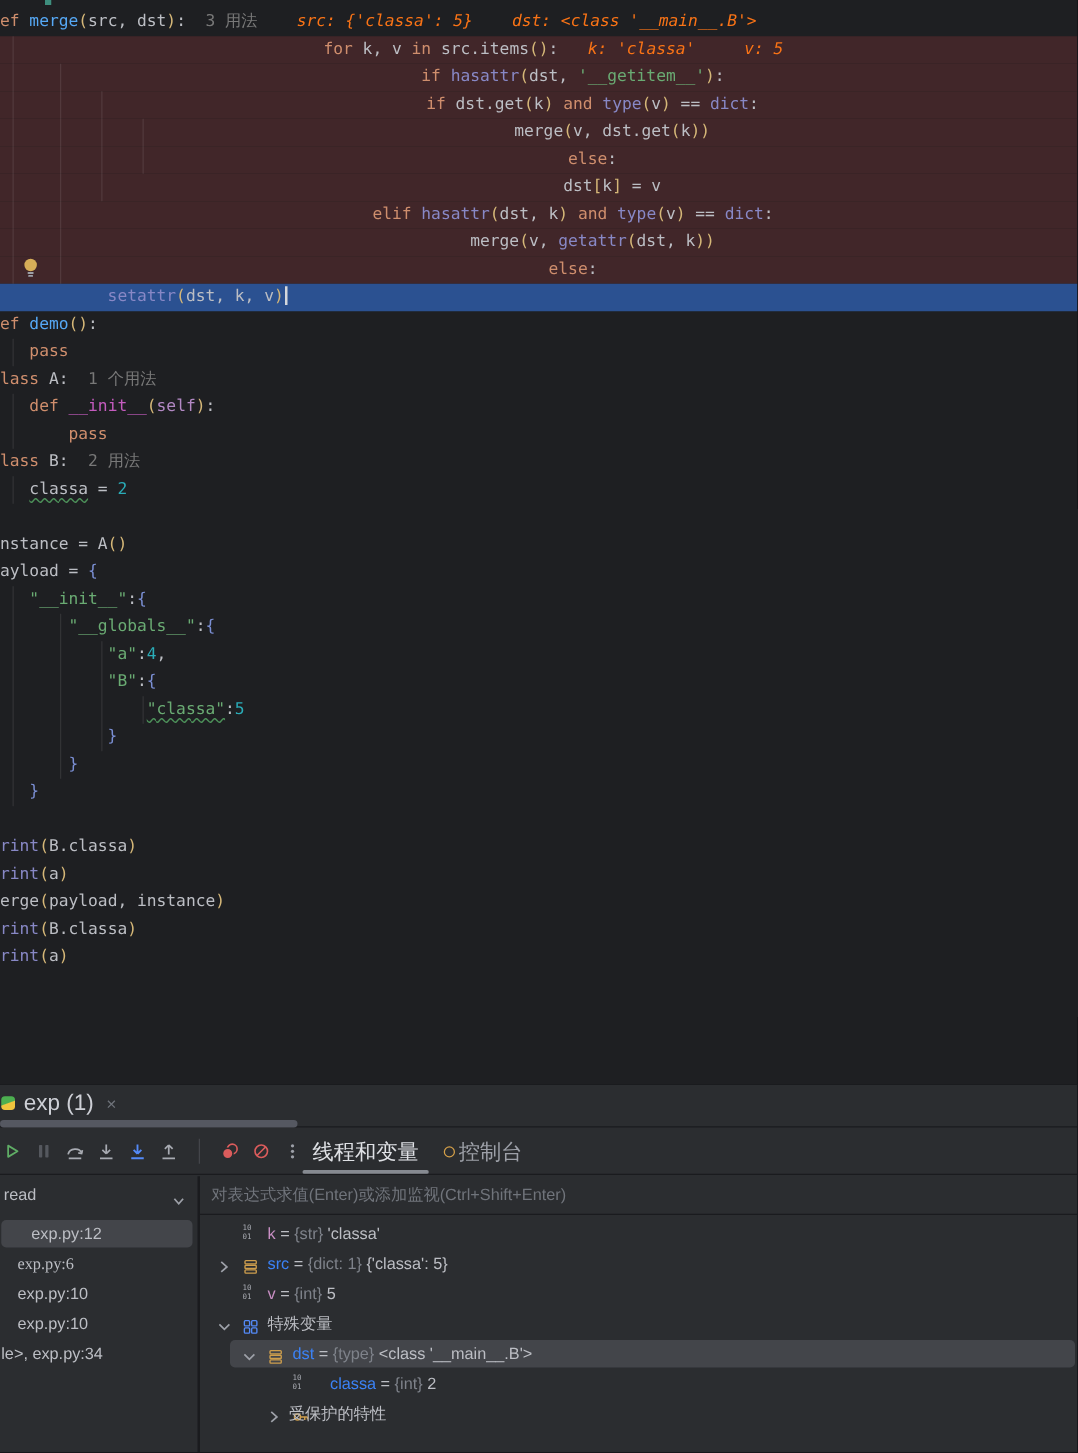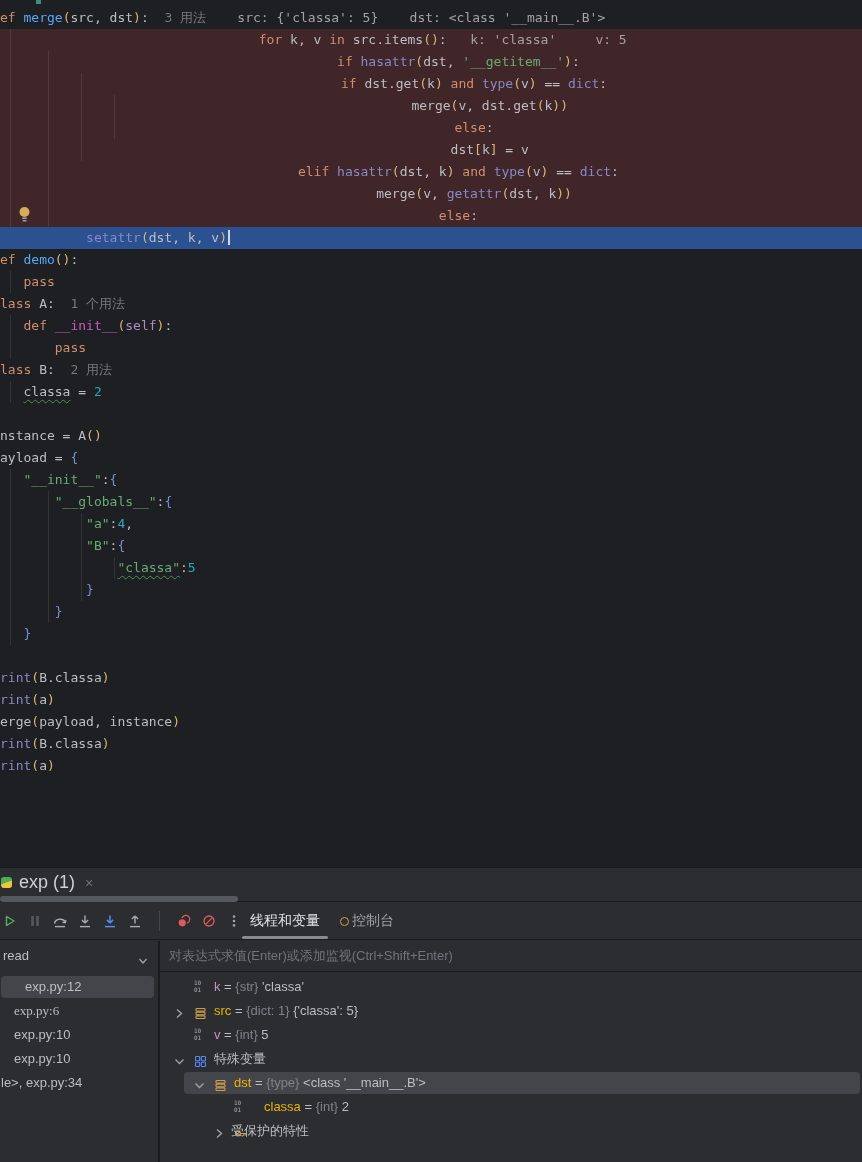--- a/index.html
+++ b/index.html
@@ -7,21 +7,21 @@
           font-family:"Liberation Sans",sans-serif;color:#BCBEC4;}
   
   .editor{position:absolute;left:0;top:0;width:862px;height:867px;overflow:hidden;}
   .code{position:absolute;left:0;top:7px;width:100%;font-family:"DejaVu Sans Mono",monospace;
         font-size:13px;line-height:22px;white-space:pre;}
   .cl{height:22px;}
   .bg-h{background:#412629;text-align:center;}
   .bg-x{background:#2B5191;}
   .c-kw{color:#CF8E6D}.c-fn{color:#56A8F5}.c-bi{color:#8888C6}.c-st{color:#6AAB73}
   .c-nm{color:#2AACB8}.c-tx{color:#BCBEC4}.c-pr{color:#D5B778}.c-br{color:#7B8FD4}
-  .c-vs{color:#787878}.c-hi{color:#a3a3a3;}
+  .c-vs{color:#787878}.c-hi{color:#f97316;font-style:italic}
   .c-mg{color:#C45BBE}.c-sf{color:#B389C5}
   .c-sq{color:#BCBEC4;text-decoration:underline wavy #4C9159 1px;text-underline-offset:3px;}
   .c-ss{color:#6AAB73;text-decoration:underline wavy #4C9159 1px;text-underline-offset:3px;}
   .caret{display:inline-block;width:1.5px;height:15px;background:#D4D7DC;vertical-align:-3px;margin-left:1px;}
   .guide{position:absolute;width:1px;background:rgba(255,255,255,0.09);}
   .bulb{position:absolute;left:17px;top:205px;width:15px;height:18px;}
   .inlay-mark{position:absolute;left:36px;top:0;width:5px;height:4px;background:#3E8E7E;}
   
   .panel{position:absolute;left:0;top:867px;width:862px;height:295px;background:#2B2D30;border-top:1px solid #1A1B1E;box-sizing:border-box;}
   .tabrow{position:absolute;left:0;top:0;height:29px;width:100%;display:flex;align-items:center;}
@@ -29,36 +29,36 @@
             background:linear-gradient(160deg,#4CAF50 47%,#F0C53E 53%);}
   .tab-title{font-size:18px;color:#CED0D6;}
   .tab-close{margin-left:10px;color:#6F737A;font-size:14px;line-height:14px;cursor:default;}
   .hthumb{position:absolute;left:0;top:28px;width:238px;height:6px;background:#555861;border-radius:3px;z-index:3;}
   .hline{position:absolute;left:0;top:33px;width:100%;height:1px;background:#1A1B1E;}
   .toolbar{position:absolute;left:0;top:35px;height:37px;width:100%;display:flex;align-items:center;
            border-bottom:1px solid #1A1B1E;box-sizing:border-box;}
   .tb-icons{display:flex;align-items:center;gap:9px;padding-left:2px;}
   .tb-sep{width:1px;height:20px;background:#43454A;margin:0 7px;}
   .dtabs{position:absolute;left:240px;top:0;height:36px;display:flex;}
-  .dtab{position:relative;display:flex;align-items:center;padding:0 10px;font-size:14px;color:#9DA0A8;}
+  .dtab{position:relative;display:flex;align-items:center;padding:0 10px;font-size:17px;color:#9DA0A8;}
   .dtab.active{color:#DFE1E5;}
   .dtab.active::after{content:"";position:absolute;left:2px;right:2px;bottom:0;height:3px;border-radius:2px;background:#868A91;}
   .console-dot{width:9px;height:9px;margin-right:3px;border-radius:50%;border:1.5px solid #D5A049;box-sizing:border-box;}
   .content{position:absolute;left:0;top:73px;bottom:0;width:100%;display:flex;}
   .frames-col{width:158px;position:relative;flex:none;}
   .vars-col{flex:1;position:relative;border-left:2px solid #1A1B1E;}
   .col-header{height:30px;line-height:30px;font-size:13px;position:relative;}
   .thread-label{padding-left:3px;color:#BCBEC4;}
   .thread-chev{position:absolute;right:8px;top:8px;}
   .watch{padding-left:9px;color:#70747B;border-bottom:1px solid #1A1B1E;white-space:nowrap;overflow:hidden;}
   .list{position:absolute;left:0;right:0;top:34px;}
   .row{position:relative;height:24px;line-height:24px;font-size:13px;white-space:nowrap;}
   .row .selbg{position:absolute;top:1px;height:22px;border-radius:4px;background:#43454A;z-index:0;}
   .row .rowtxt{position:relative;z-index:1;}
-  .vname-purple{color:#C98FC4}.vname-orange{color:#eab308}
+  .vname-purple{color:#C98FC4}.vname-orange{color:#3b82f6}
   .vmeta{color:#7E828A}.vval{color:#BCBEC4}
   .vicon{position:absolute;top:5px;z-index:1;}
   .prim-icon{font-family:"DejaVu Sans Mono",monospace;font-size:6px;line-height:6.5px;color:#A8ABB2;top:5px;}
 </style>
 </head>
 <body>
 
 <div class="screen">
 
   <div class="editor">

